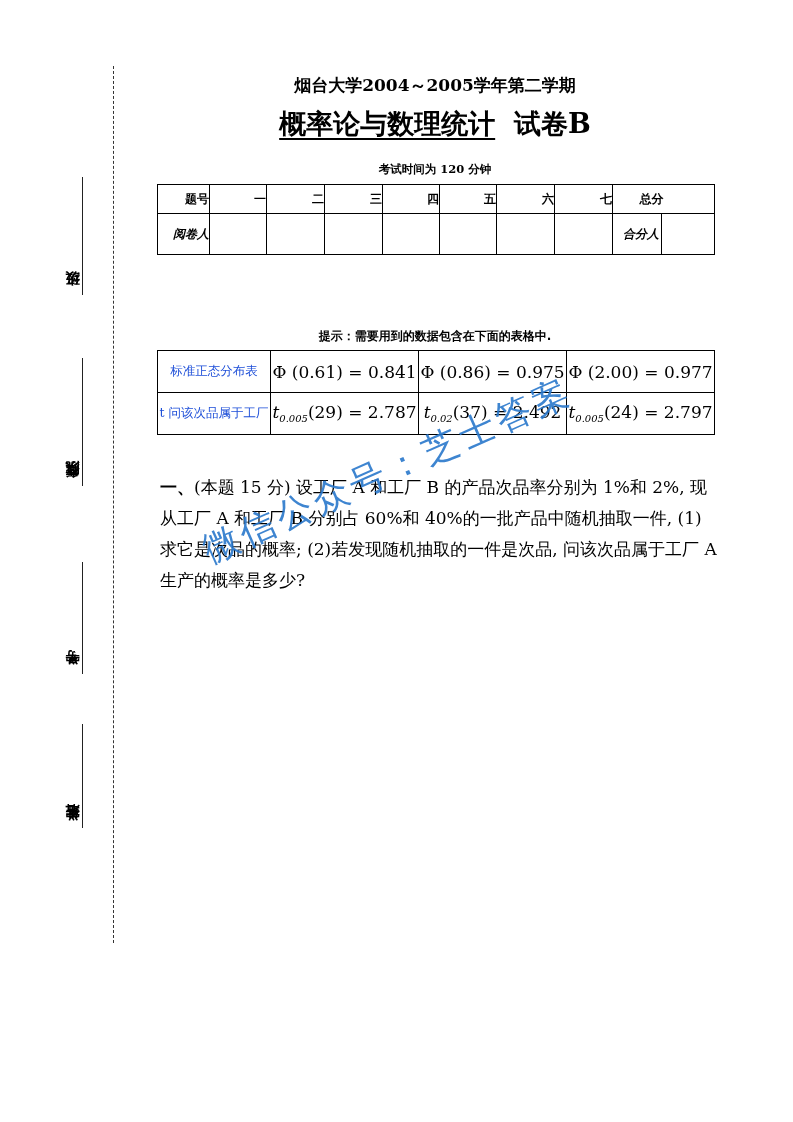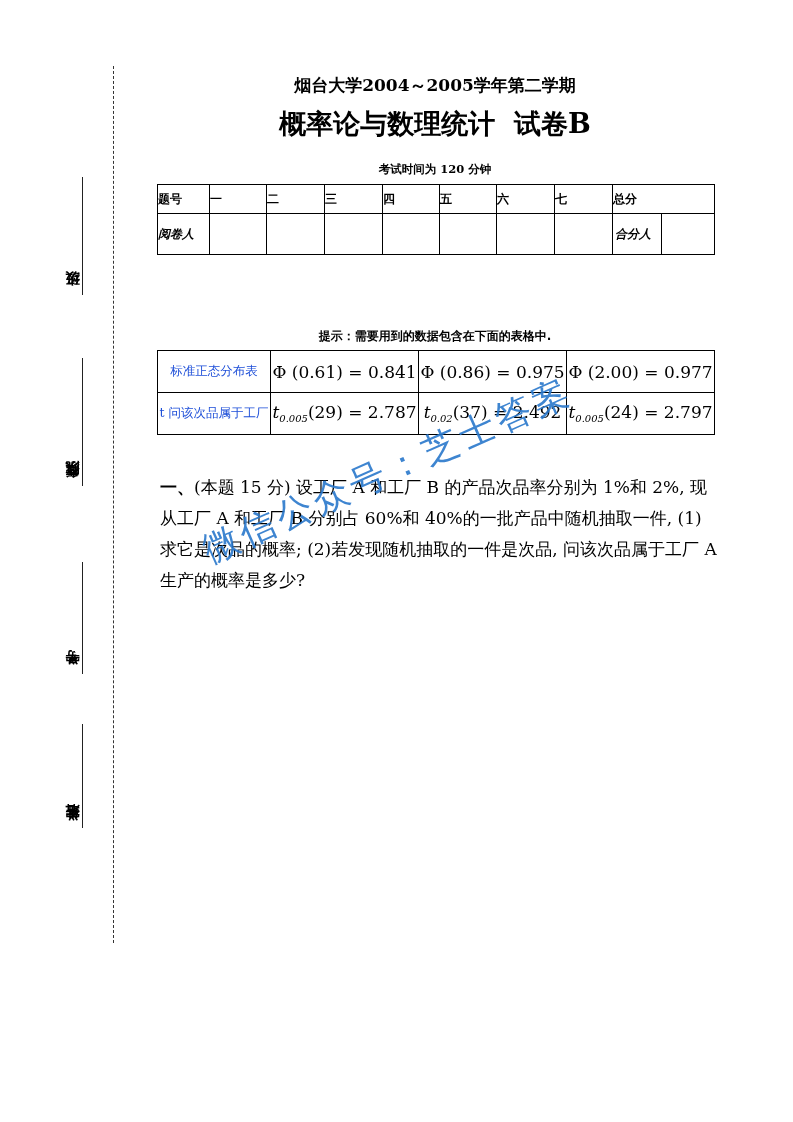--- a/index.html
+++ b/index.html
@@ -5,25 +5,25 @@
   html, body { margin:0; padding:0; }
   body { width:793px; height:1122px; background:#ffffff; position:relative; overflow:hidden;
          font-family:"DejaVu Serif","Liberation Serif",serif; color:#000; }
   .dash { position:absolute; left:113px; top:66px; height:877px; border-left:1px dashed #333; }
   .side-field { position:absolute; left:62px; display:flex; flex-direction:column; align-items:center; }
   .uline { width:1px; background:#222; margin-left:20px; }
   .vlabel { writing-mode:vertical-rl; transform:rotate(180deg); font-family:"DejaVu Sans",sans-serif;
             font-weight:bold; font-size:14px; letter-spacing:1px; margin-left:-2px; }
   .t1 { position:absolute; top:74px; left:0; width:870px; text-align:center; font-weight:bold; font-size:17px; }
   .t2 { position:absolute; top:106px; left:0; width:870px; text-align:center; font-weight:bold; font-size:27px; }
-  .t2 .u { text-underline-offset:5px; }
+  .t2 .u { text-decoration:underline; text-underline-offset:5px; }
   .t3 { position:absolute; top:162px; left:0; width:870px; text-align:center; font-weight:bold; font-size:11.5px; }
   table { border-collapse:collapse; position:absolute; }
   .score { left:157px; top:184px; width:558px; }
-  .score td { border:1.5px solid #000; text-align:left; font-family:"DejaVu Sans",sans-serif; font-weight:bold; font-size:12px; padding:0; }
+  .score td { border:1.5px solid #000; text-align:right; font-family:"DejaVu Sans",sans-serif; font-weight:bold; font-size:12px; padding:0; }
   .score tr.r0 td { height:28px; }
   .score tr.r1 td { height:46px; }
   .score tr.r2 td { height:40px;font-style:italic; }
   .hint { position:absolute; top:328px; left:0; width:870px; text-align:center; font-family:"DejaVu Sans",sans-serif; font-weight:bold; font-size:12px; }
   .data { left:157px; top:350px; width:558px; }
   .data td { border:1.5px solid #000; text-align:center; height:41px; padding:0; font-size:17px; }
   .data td.lbl { font-size:12.5px; color:#1d4ed8; width:112px; }
   .data sub { font-size:10px;font-style:italic; }
   .q { position:absolute; left:160px; top:472px; width:560px; font-size:17px; line-height:31px; }
   .q b { font-family:"DejaVu Sans",sans-serif; }
@@ -63,21 +63,21 @@
   <tbody>
       <tr class="r0">
     <td style="width:51px">题号</td>
     <td style="width:56px">一</td>
     <td style="width:57px">二</td>
     <td style="width:57px">三</td>
     <td style="width:56px">四</td>
     <td style="width:56px">五</td>
     <td style="width:57px">六</td>
     <td style="width:57px">七</td>
-    <td colspan="2" style="text-align:left;padding-right:24px">总分</td>
+    <td colspan="2" style="text-align:center;padding-right:24px">总分</td>
   </tr>
   <tr class="r2">
     <td style="line-height:18px">阅卷人</td>
     <td></td>
     <td></td>
     <td></td>
     <td></td>
     <td></td>
     <td></td>
     <td></td>

